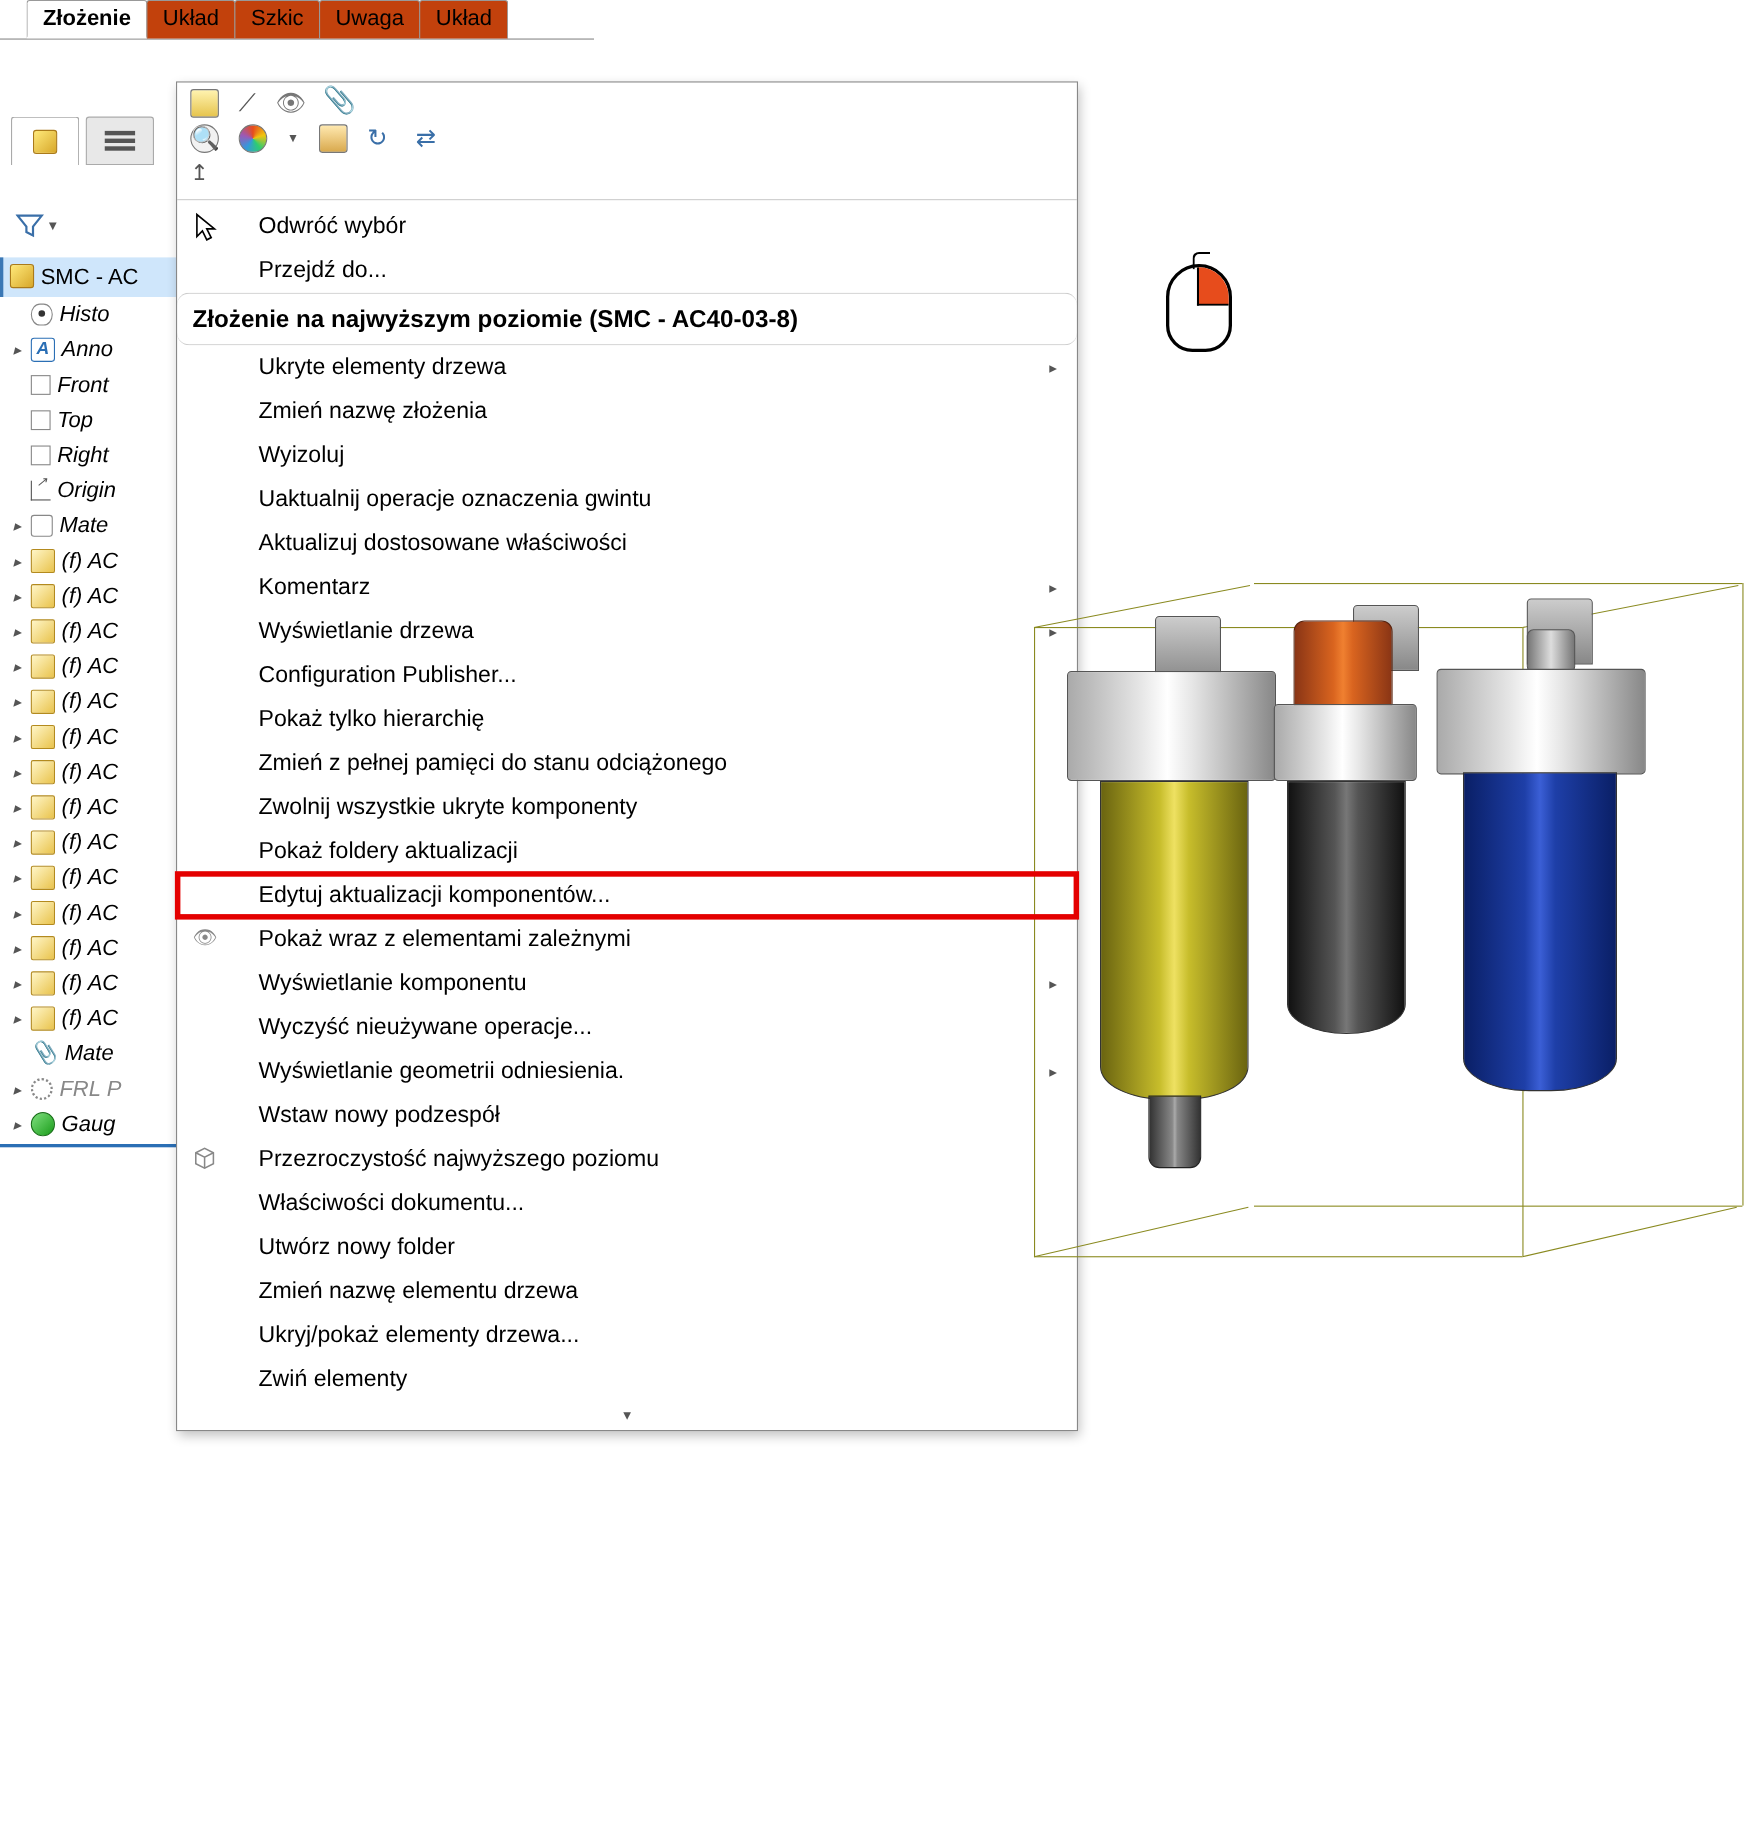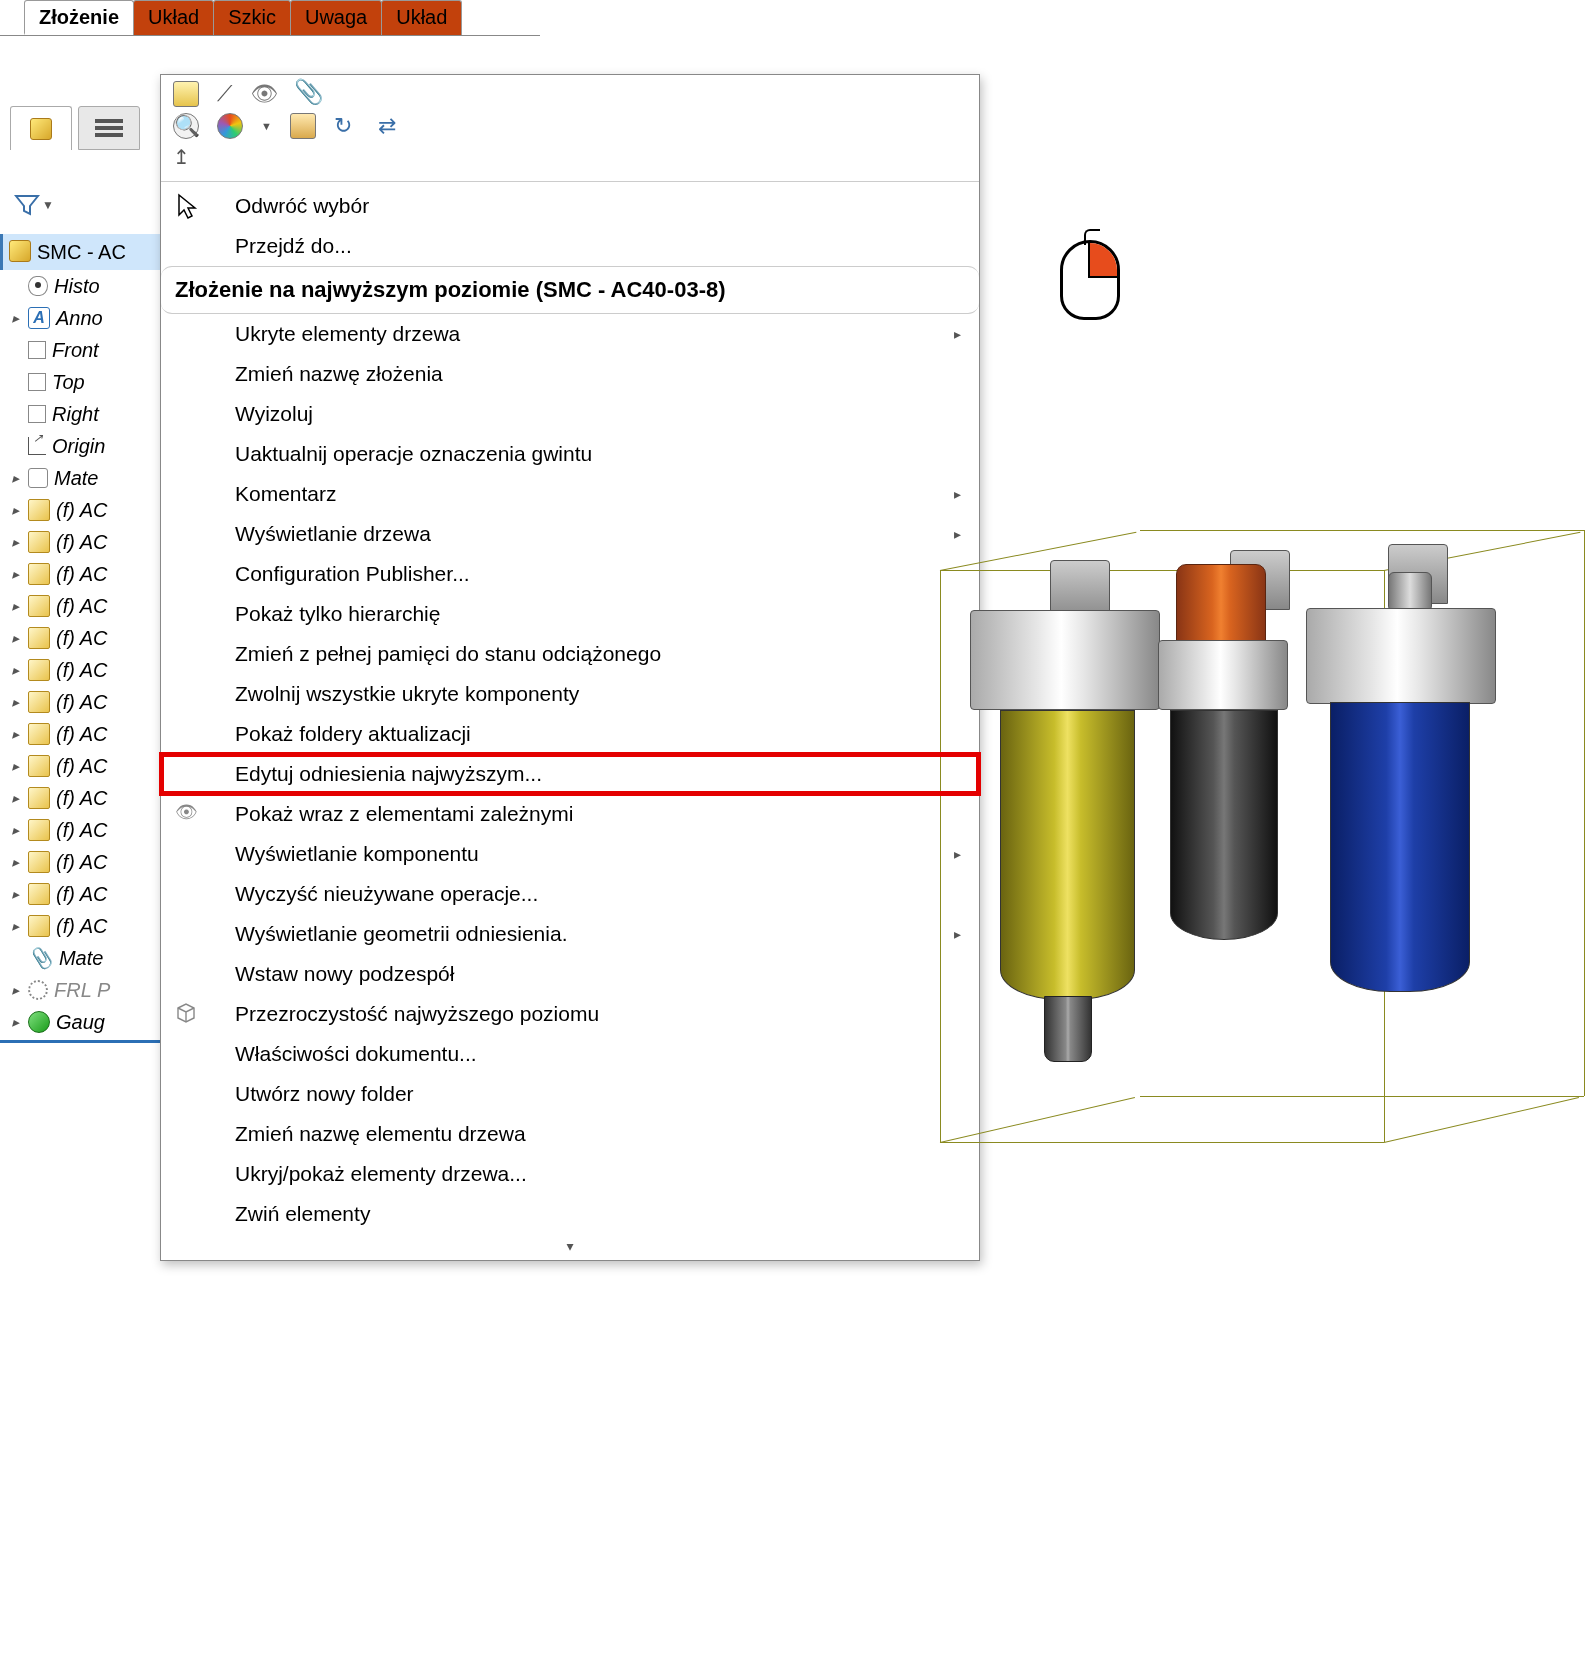--- a/index.html
+++ b/index.html
@@ -384,28 +384,29 @@
   <div class="ctx-item">
     <span>Przejdź do...</span>
   </div>
 
   <div class="ctx-header">Złożenie na najwyższym poziomie (SMC - AC40-03-8)</div>
 
   <div class="ctx-item"><span>Ukryte elementy drzewa</span><span class="sub">▸</span></div>
   <div class="ctx-item"><span>Zmień nazwę złożenia</span></div>
   <div class="ctx-item"><span>Wyizoluj</span></div>
   <div class="ctx-item"><span>Uaktualnij operacje oznaczenia gwintu</span></div>
+  <div class="ctx-item"><span>Aktualizuj dostosowane właściwości</span></div>
   <div class="ctx-item"><span>Komentarz</span><span class="sub">▸</span></div>
   <div class="ctx-item"><span>Wyświetlanie drzewa</span><span class="sub">▸</span></div>
   <div class="ctx-item"><span>Configuration Publisher...</span></div>
   <div class="ctx-item"><span>Pokaż tylko hierarchię</span></div>
   <div class="ctx-item"><span>Zmień z pełnej pamięci do stanu odciążonego</span></div>
   <div class="ctx-item"><span>Zwolnij wszystkie ukryte komponenty</span></div>
   <div class="ctx-item"><span>Pokaż foldery aktualizacji</span></div>
-  <div class="ctx-item highlighted"><span>Edytuj odniesienia najwyższym...</span></div>
+  <div class="ctx-item highlighted"><span>Edytuj aktualizacji komponentów...</span></div>
   <div class="ctx-item">
     <span class="item-ico" style="color:#888;font-size:18px">👁</span>
     <span>Pokaż wraz z elementami zależnymi</span>
   </div>
   <div class="ctx-item"><span>Wyświetlanie komponentu</span><span class="sub">▸</span></div>
   <div class="ctx-item"><span>Wyczyść nieużywane operacje...</span></div>
   <div class="ctx-item"><span>Wyświetlanie geometrii odniesienia.</span><span class="sub">▸</span></div>
   <div class="ctx-item"><span>Wstaw nowy podzespół</span></div>
   <div class="ctx-item">
     <span class="item-ico">

